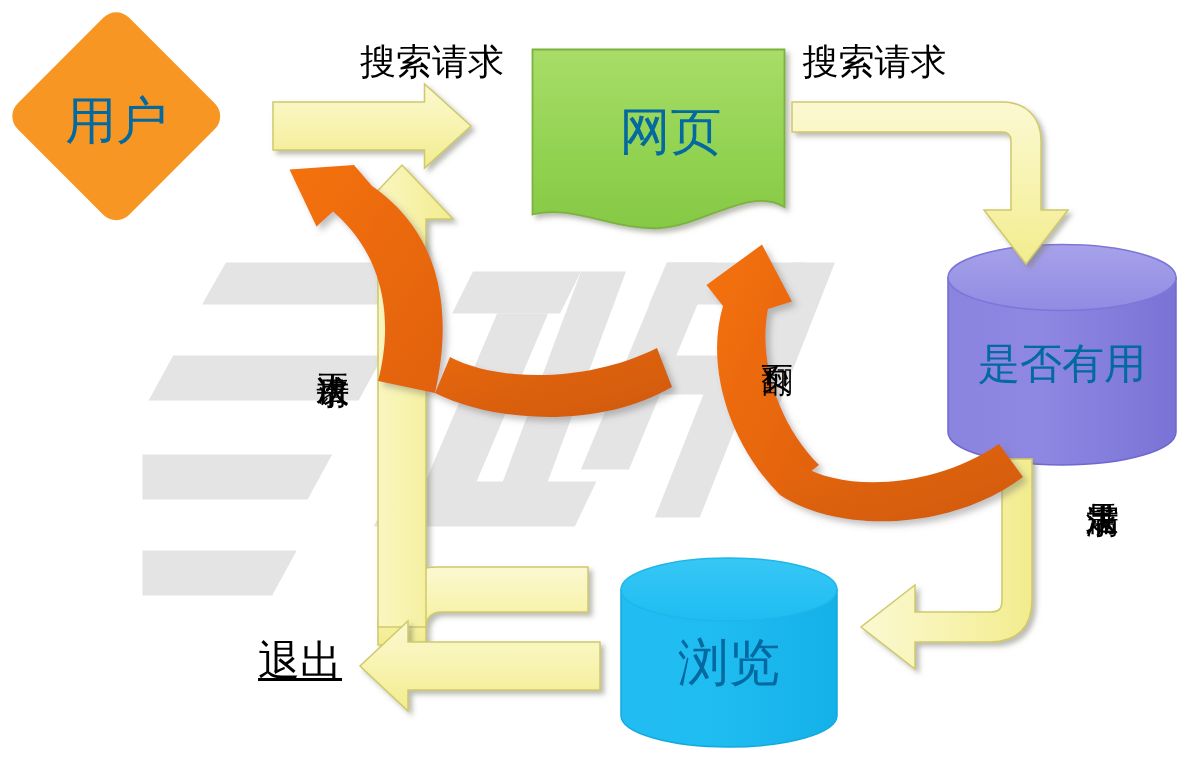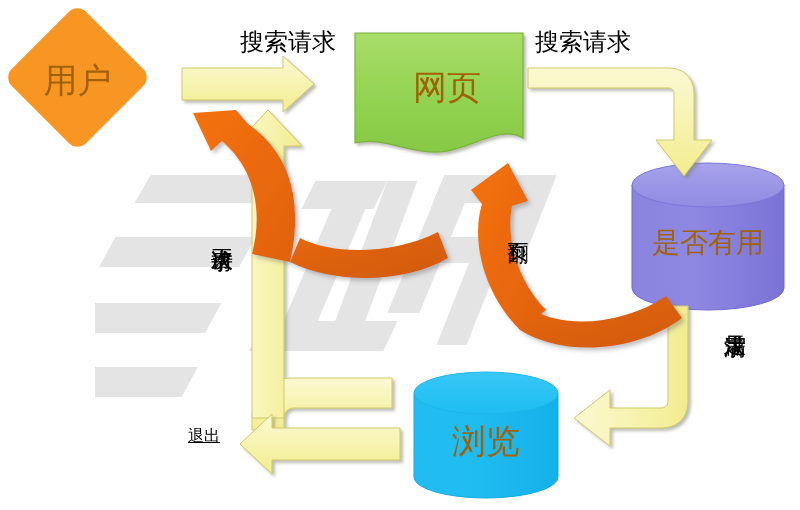--- a/index.html
+++ b/index.html
@@ -34,21 +34,21 @@
     user-select: none;
   }
   .label.vert {
     writing-mode: vertical-rl;
     text-orientation: upright;
     white-space: normal;
     line-height: 1.0;
   }
   .node-text {
     position: absolute;
-    color: #a16207;
+    color: #0369a1;
     font-family: "Liberation Serif", "DejaVu Serif", serif;
     white-space: nowrap;
     text-align: center;
     user-select: none;
   }
   
   #watermark {
     position: absolute;
     left: 95px;
     top: 145px;
@@ -259,17 +259,17 @@
   <div class="node-text" style="left:632px; top:224px; width:152px; font-size:28px;">是否有用</div>
 
   <div class="label" style="left:192px; top:30px; font-size:24px;margin-left:48px;">搜索请求</div>
 
   <div class="label" style="left:535px; top:30px; font-size:24px;">搜索请求</div>
 
   <div class="label vert" style="left:724px; top:318px; font-size:22px;">满足需求</div>
 
   <div class="label vert" style="left:211px; top:232px; font-size:22px;">再次请求</div>
 
-  <div class="label" style="left:188px; top:428px; font-size:16px;text-decoration:underline;">退出</div>
+  <div class="label" style="left:172px; top:428px; font-size:28px;text-decoration:underline;">退出</div>
 
   <div class="label vert" style="left:507px; top:226px; font-size:21px;">翻页</div>
 
 </div>
 
 </body></html>

